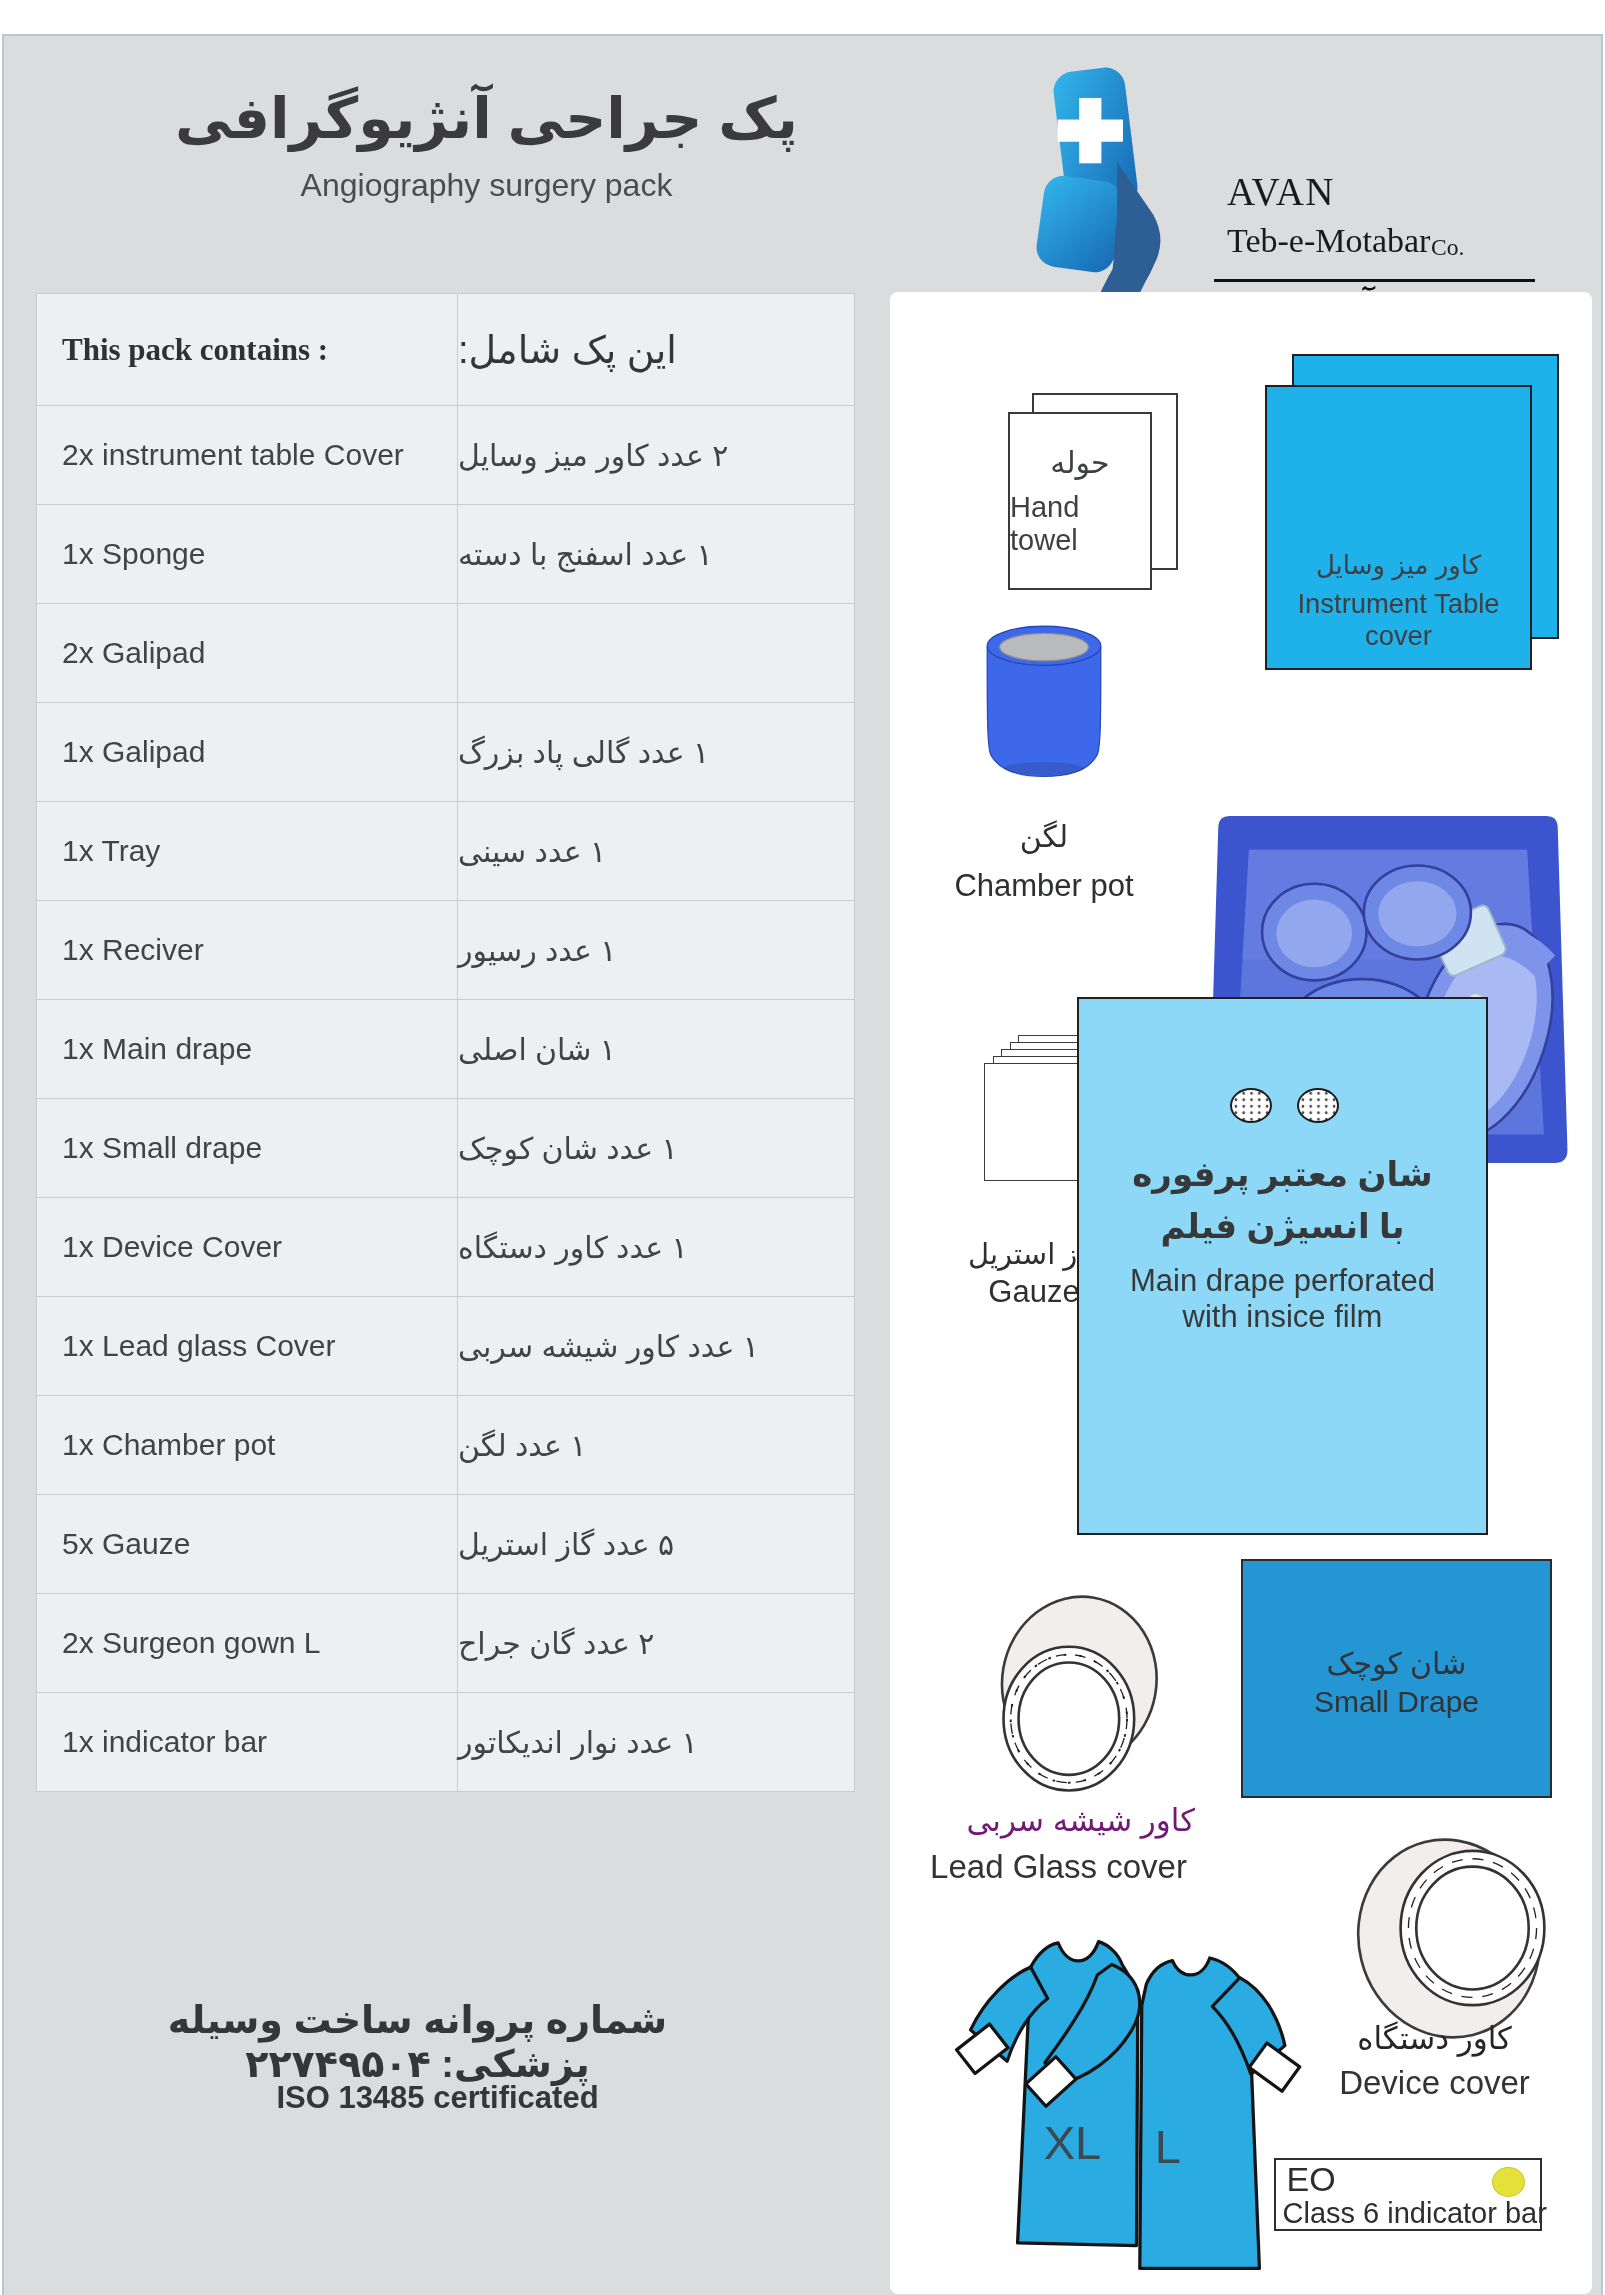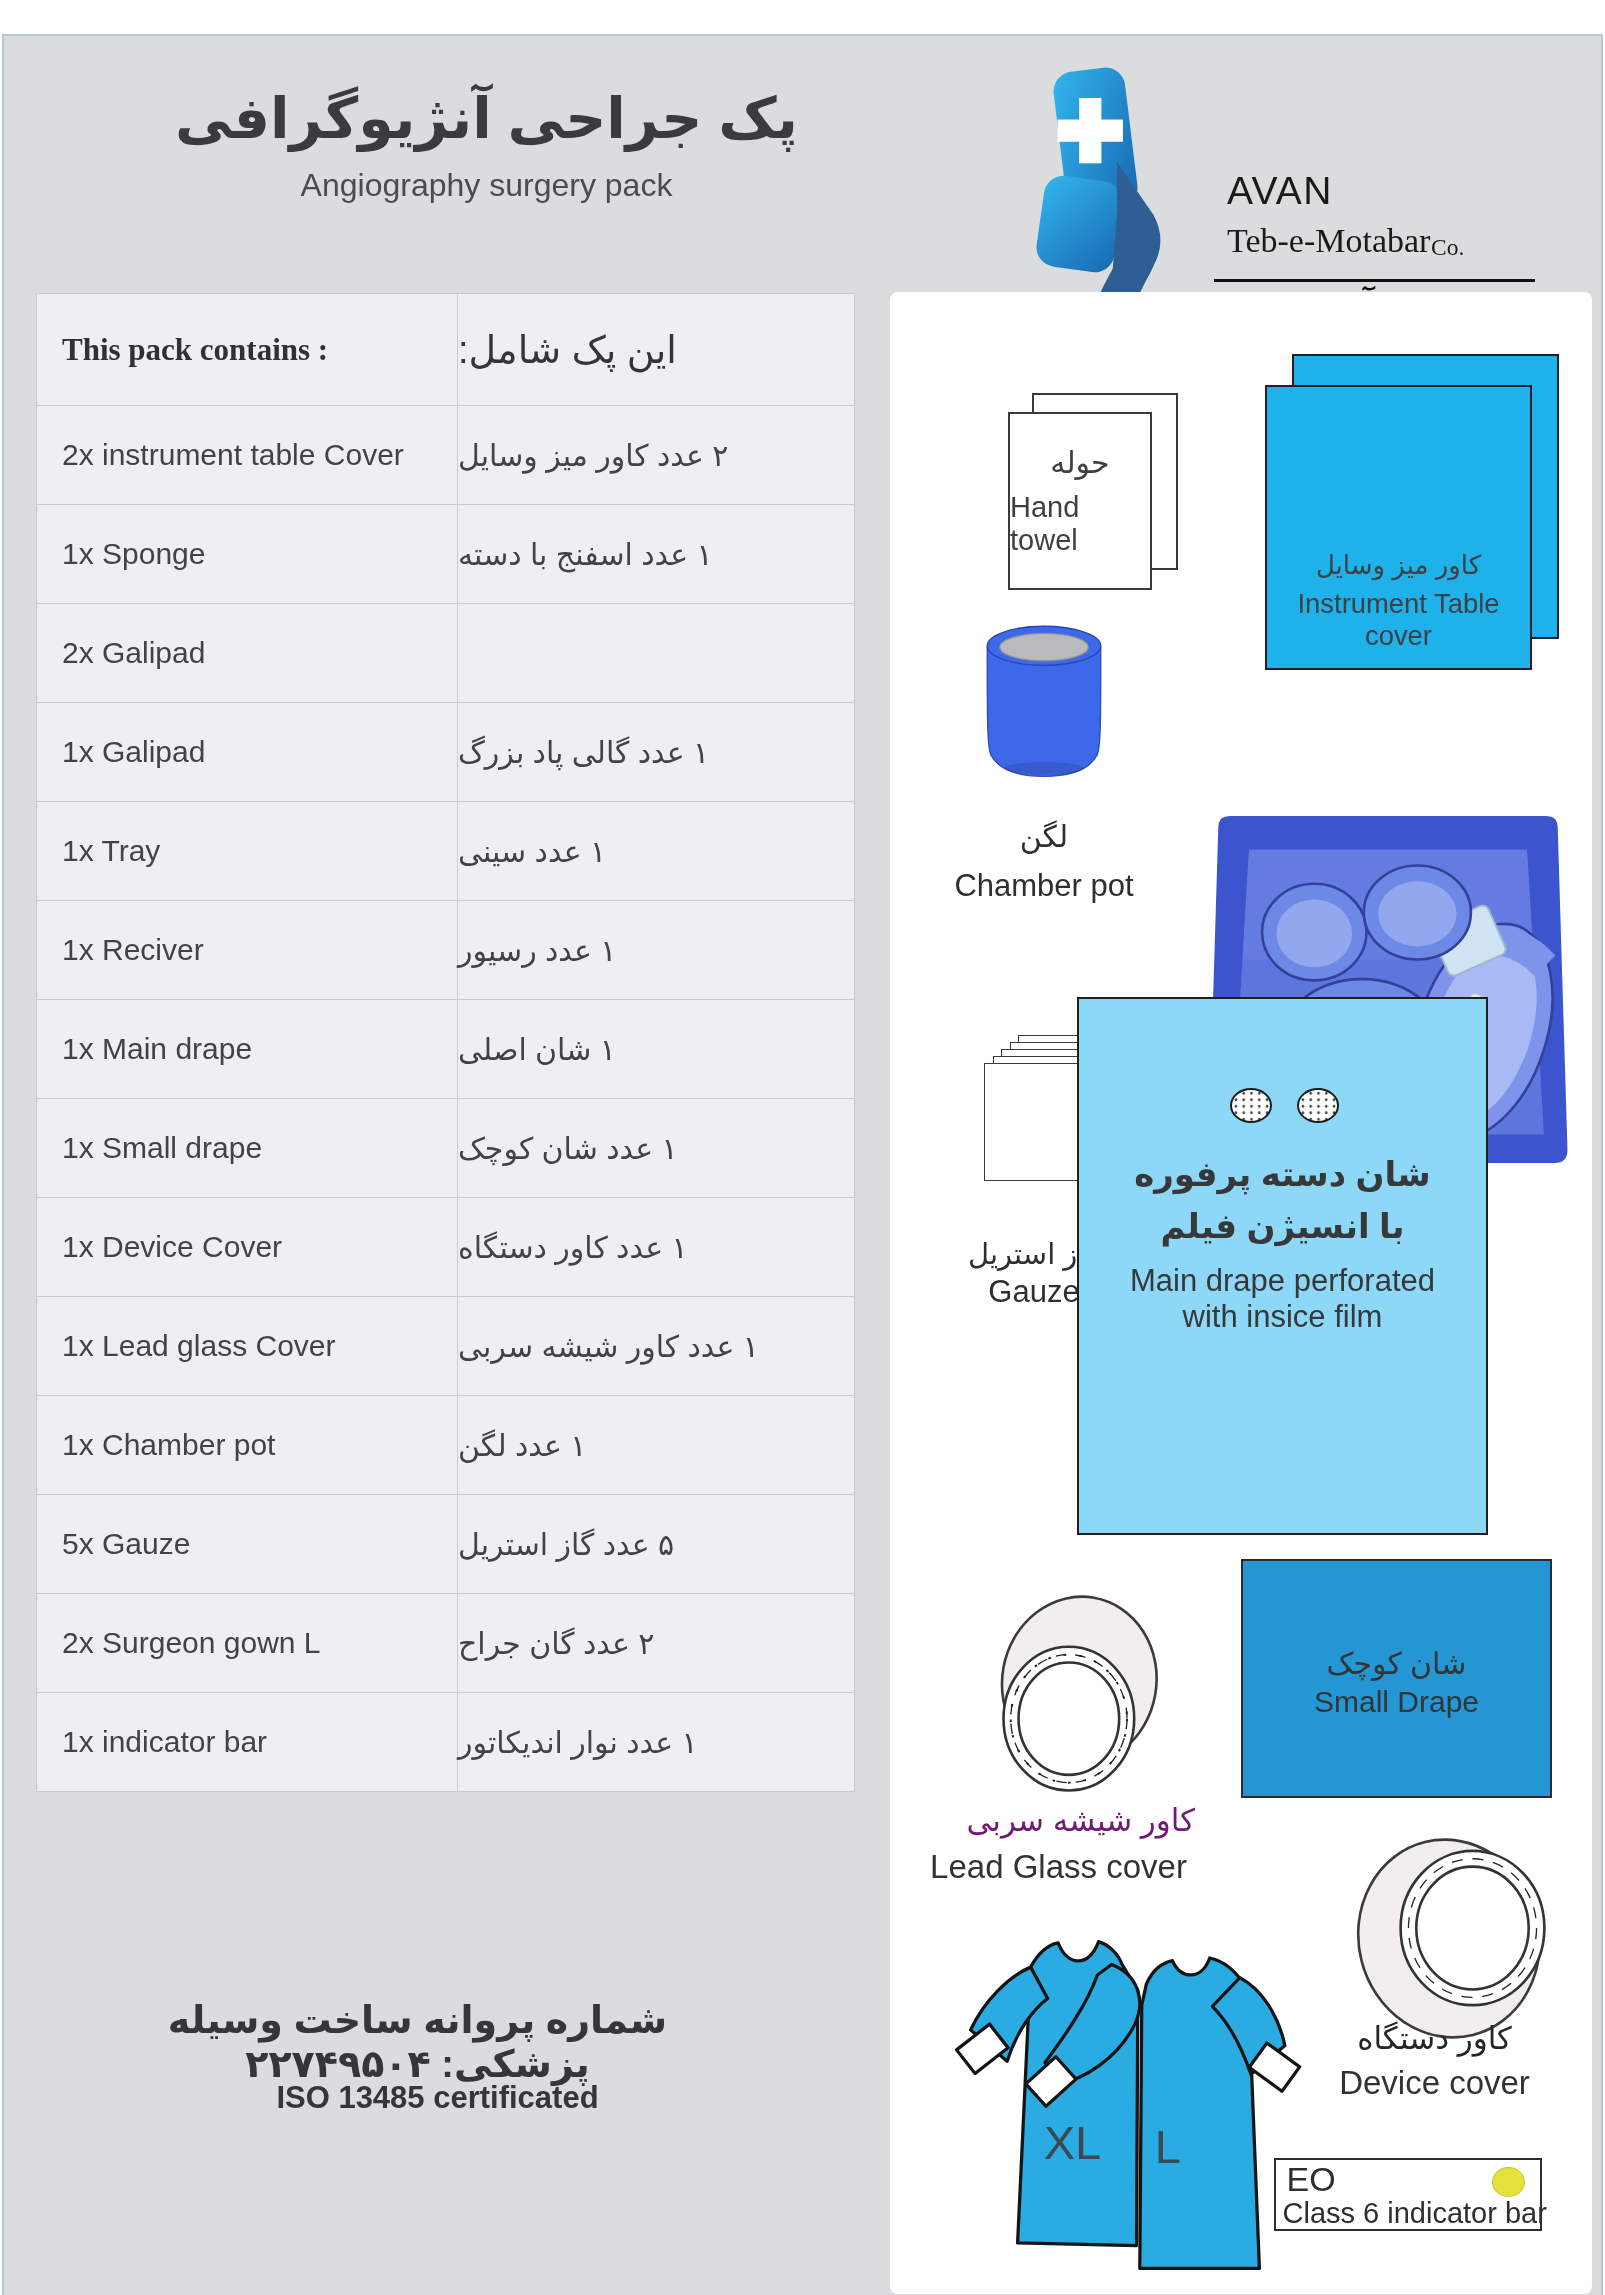--- a/index.html
+++ b/index.html
@@ -10,21 +10,21 @@
   
   #graybox{left:2px;top:21.6px;width:1597px;height:2262px;background:#dbdcdd;
            border:2px solid #b6c9ce;}
 
   
   #title-fa{left:62px;top:73px;width:849px;text-align:center;font-size:57px;font-weight:bold;
             color:#3b3b3d;direction:rtl;}
   #title-en{left:62px;top:155px;width:849px;text-align:center;font-size:32px;color:#4b4c4e;}
 
   
-  #logo-avan{left:1227px;top:157px;font-family:Liberation Sans, sans-serif;font-size:39px;color:#1a1a1a;letter-spacing:1.3px;}
+  #logo-avan{left:1227px;top:157px;font-family:Liberation Serif, serif;font-size:39px;color:#1a1a1a;letter-spacing:1.3px;}
   #logo-teb{left:1227px;top:210px;font-family:"Liberation Serif",serif;font-size:34px;color:#1a1a1a;}
   #logo-co{left:1431px;top:222px;font-family:"Liberation Serif",serif;font-size:23.5px;color:#1a1a1a;}
   #logo-rule{left:1214px;top:267px;width:321px;height:2.6px;background:#111;}
   #logo-fa{left:1209px;top:274px;width:300px;text-align:center;font-size:34px;font-weight:bold;
            color:#0d0d0d;direction:rtl;}
 
   
   #contents-table{left:36px;top:281px;width:819px;background:#edf0f1;border:1.3px solid #c8cccd;box-sizing:border-box;}
   .trow{display:flex;border-top:1.3px solid #c8cccd;}
   .trow:first-child{border-top:none;}
@@ -240,21 +240,21 @@
     <div class="sheet" style="left:111px;top:757px;width:98px;height:118px;border-width:1.3px;"></div>
     <div class="sheet" style="left:103px;top:764px;width:98px;height:118px;border-width:1.3px;"></div>
     <div class="sheet" style="left:94px;top:771px;width:98px;height:118px;border-width:1.3px;"></div>
     <div class="label fa" style="left:46px;top:945px;width:196px;font-size:29px;">گاز استریل</div>
     <div class="label" style="left:46px;top:982px;width:196px;font-size:31px;">Gauze</div>
 
     <div class="sheet lightblue" style="left:187px;top:705px;width:411px;height:538px;">
       <div class="perf" style="left:151px;top:89px;"></div>
       <div class="perf" style="left:218px;top:89px;"></div>
       <div class="maindrape-text">
-        <div class="f1">شان دسته پرفوره</div>
+        <div class="f1">شان معتبر پرفوره</div>
         <div class="f2">با انسیژن فیلم</div>
         <div class="e1">Main drape perforated</div>
         <div class="e2">with insice film</div>
       </div>
     </div>
 
     <div class="sheet medblue" style="left:351px;top:1267px;width:311px;height:239px;">
       <div class="smalldrape-labels">
         <div class="l1">شان کوچک</div>
         <div class="l2">Small Drape</div>

